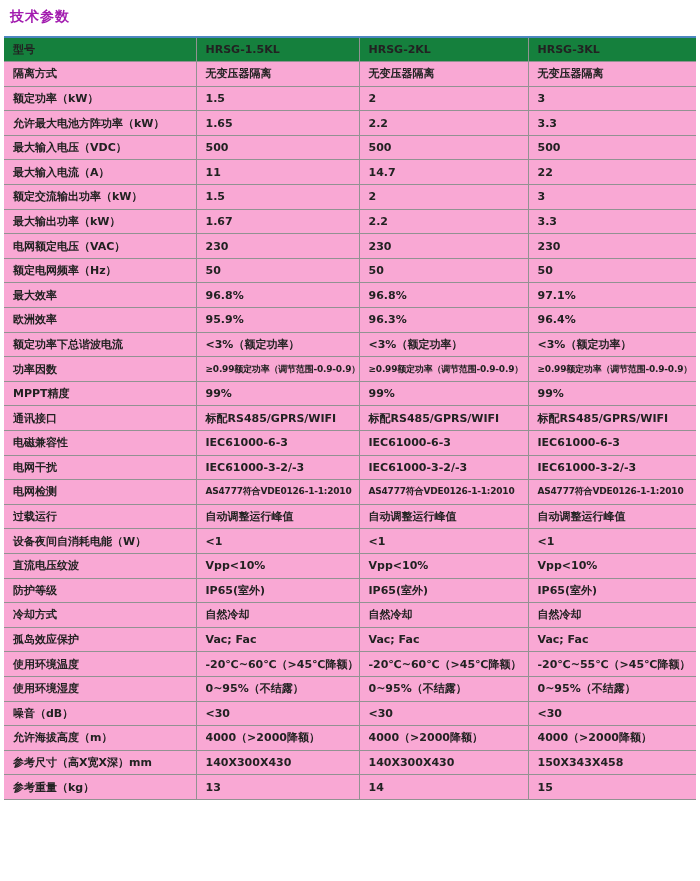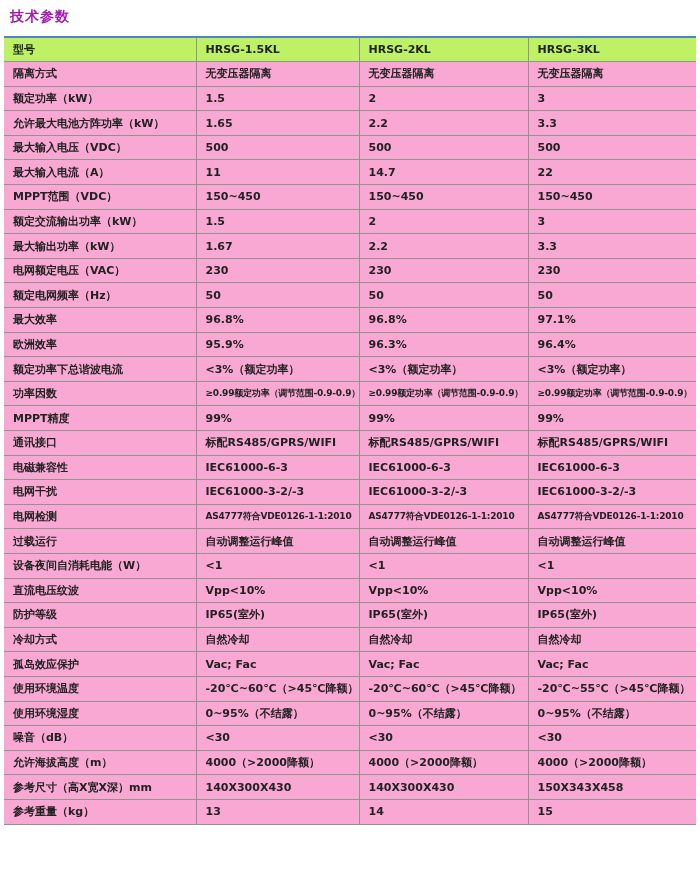--- a/index.html
+++ b/index.html
@@ -35,21 +35,21 @@
     text-align: left;
     vertical-align: middle;
     border-bottom: 1px solid #929292;
     border-right: 1px solid #929292;
     padding: 0 4px 0 9px;
     white-space: nowrap;
     overflow: hidden;
   }
   .spec-table td:last-child, .spec-table th:last-child { border-right: none; }
   .spec-table tr.header-row th {
-    background: #bef264;
+    background: #15803d;
   }
   .spec-table tbody tr { background: #f9a8d4; }
   .spec-table td.small-val { font-size: 9px; letter-spacing: -0.2px; }
 </style>
 </head>
 <body>
 
 <div class="page-title">技术参数</div>
 
 <table class="spec-table">
@@ -92,26 +92,20 @@
         <td>500</td>
         <td>500</td>
       </tr>
       <tr>
         <td>最大输入电流（A）</td>
         <td>11</td>
         <td>14.7</td>
         <td>22</td>
       </tr>
       <tr>
-        <td>MPPT范围（VDC）</td>
-        <td>150~450</td>
-        <td>150~450</td>
-        <td>150~450</td>
-      </tr>
-      <tr>
         <td>额定交流输出功率（kW）</td>
         <td>1.5</td>
         <td>2</td>
         <td>3</td>
       </tr>
       <tr>
         <td>最大输出功率（kW）</td>
         <td>1.67</td>
         <td>2.2</td>
         <td>3.3</td>

